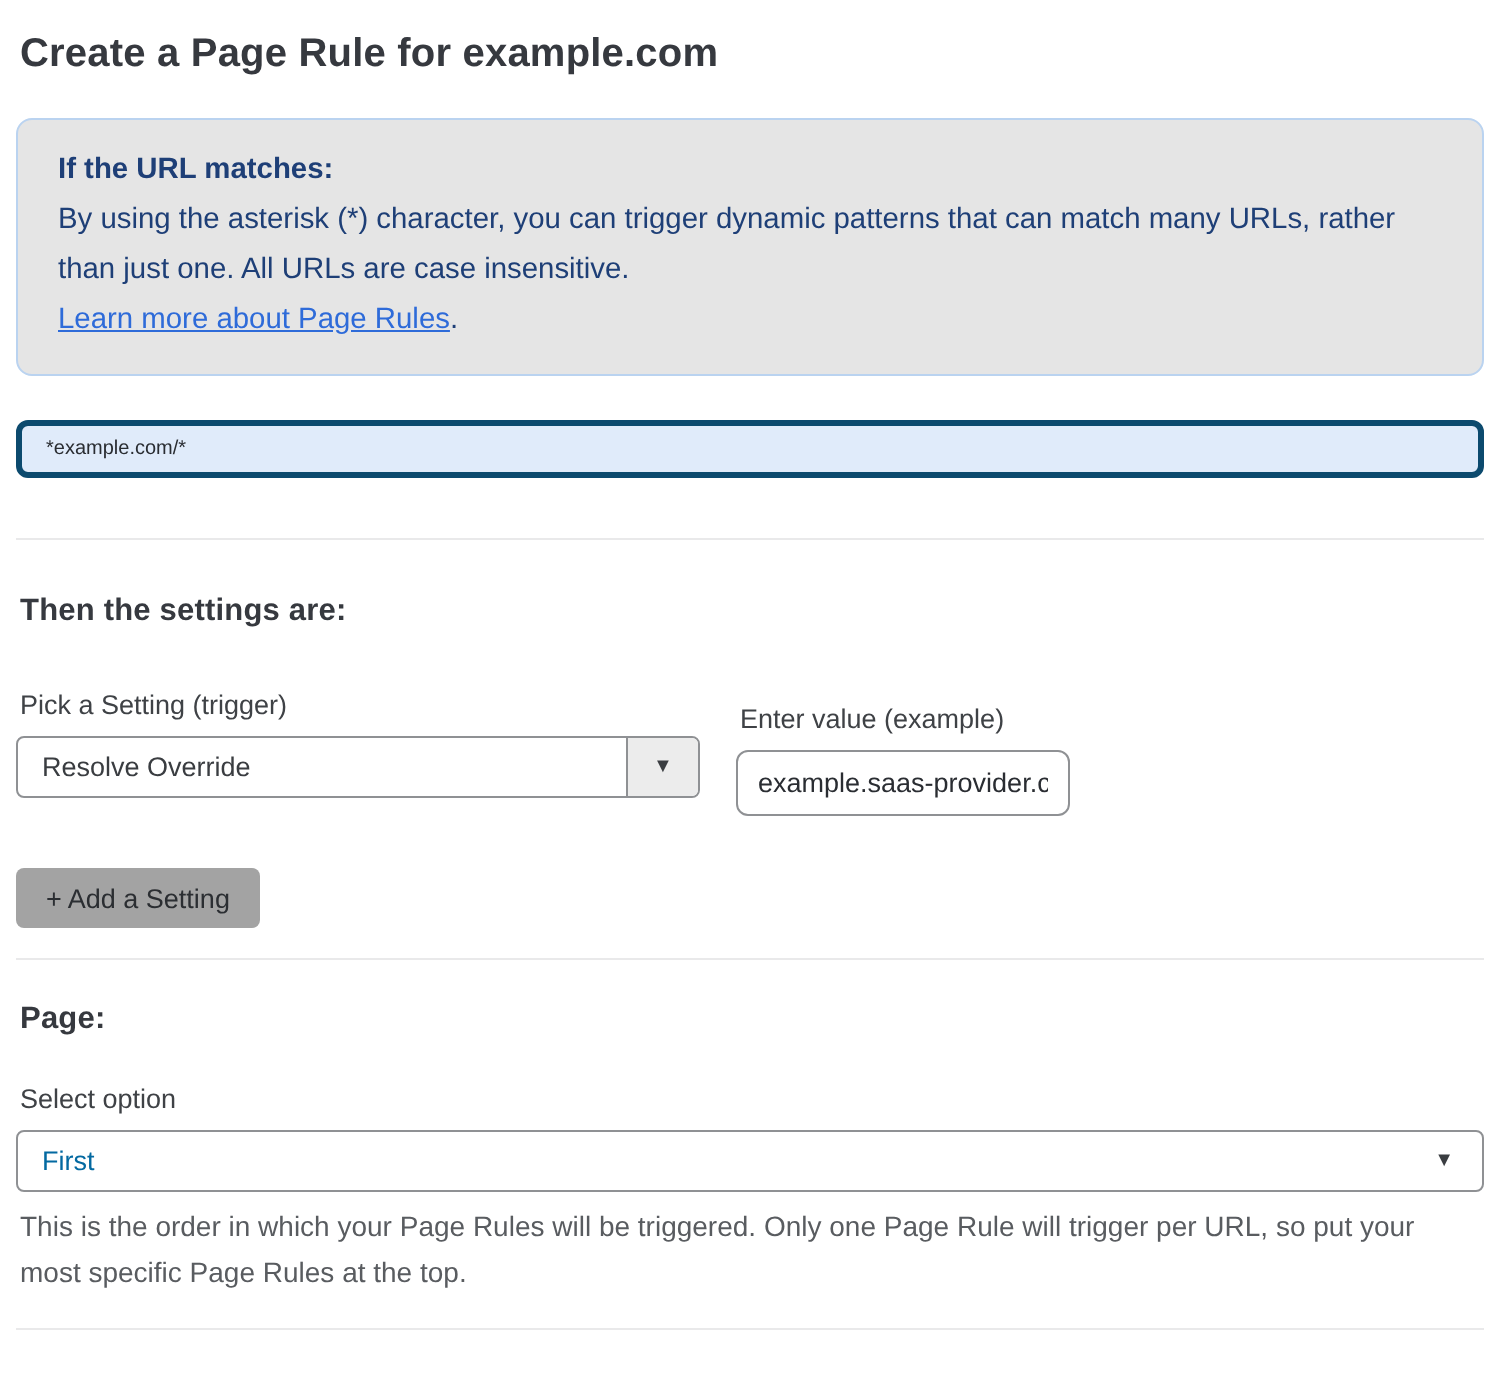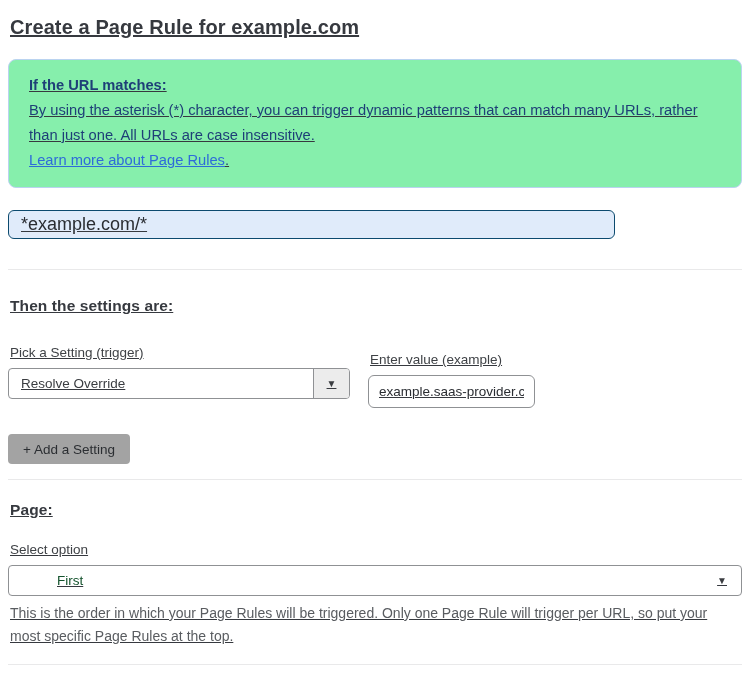--- a/index.html
+++ b/index.html
@@ -4,34 +4,34 @@
 <style>
   * { box-sizing: border-box; margin: 0; padding: 0; }
   html, body { background: #ffffff; }
   body {
     width: 750px;
     height: 691px;
     font-family: "Liberation Sans", sans-serif;
     color: #36393f;
     overflow: hidden;
   }
-  .page { padding: 14px 8px 3px 8px; text-decoration: underline; }
+  .page { padding: 14px 8px 3px 8px; }
 
   .page-title {
     font-size: 20px;
     font-weight: bold;
     color: #36393f;
     margin: 2px 2px 0 2px;
     letter-spacing: 0.1px;
   }
 
   
   .info-box {
     margin-top: 20px;
-    background: #86efac;
+    background: #e5e5e5;
     border: 1px solid #bad3f0;
     border-radius: 8px;
     padding: 13px 20px 14px 20px;
     color: #1e3f77;
     font-size: 14.7px;
     line-height: 25px;
   }
   .info-box b { font-weight: bold; }
   .info-link {
     color: #2e6bd9;
@@ -43,28 +43,28 @@
   
   .field-label {
     font-size: 13.5px;
     color: #3f4246;
     margin: 0 2px 8px 2px;
   }
 
   .url-section { margin-top: 22px; }
   .url-input {
     display: block;
-    width: 607px;
+    width: 734px;
     height: 29px;
     background: #e0ebfa;
-    border: 1px solid #0c4a6e;
+    border: 3px solid #0c4a6e;
     border-radius: 6px;
     padding: 0 12px;
     font-family: "Liberation Sans", sans-serif;
-    font-size: 18px;
+    font-size: 10px;
     color: #2a2d32;
     outline: none;
   }
 
   .divider {
     border: none;
     border-top: 1px solid #e9e9ea;
     margin: 0;
   }
   .divider-1 { margin-top: 30px; }
@@ -158,21 +158,21 @@
     height: 31px;
     background: #ffffff;
     border: 1px solid #8f9194;
     border-radius: 4px;
     display: flex;
     align-items: center;
     justify-content: space-between;
     padding: 0 12px 0 12px;
     cursor: pointer;
   }
-  .wide-select-value { font-size: 13.5px; color: #14532d; margin-left: 36px; }
+  .wide-select-value { font-size: 13.5px; color: #0369a1; }
   .wide-select-caret { color: #3a3d41; font-size: 10px; padding-right: 2px; }
 
   .order-help {
     margin: 6px 2px 0 2px;
     font-size: 14px;
     line-height: 23px;
     color: #595c60;
     max-width: 720px;
   }
 

